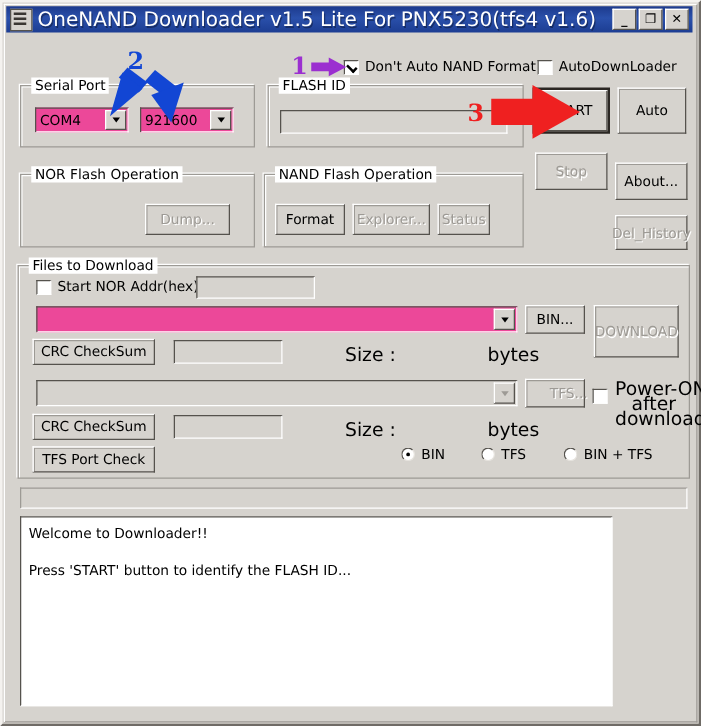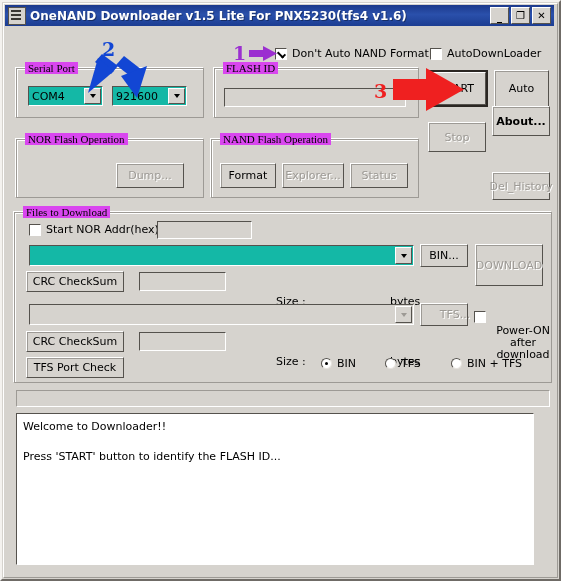--- a/index.html
+++ b/index.html
@@ -32,21 +32,21 @@
   }
   .title-icon{
     width:16px;height:16px;margin-left:3px;margin-right:4px;
     background:#d6d3ce;border:1px solid #55524d;position:relative;flex:none;
   }
   .title-icon:before{
     content:"";position:absolute;left:2px;top:2px;width:10px;height:2px;background:#3a3733;
     box-shadow:0 4px 0 #3a3733, 0 8px 0 #3a3733;
   }
   .title-text{
-    color:#ffffff;font-weight:bold;font-size:12px;white-space:nowrap;
+    color:#ffffff;font-weight:normal;font-size:16px;white-space:nowrap;
     text-shadow:1px 1px 0 rgba(0,0,0,.35);
   }
   .title-btns{margin-left:auto;display:flex;gap:2px;padding-right:3px;}
   .tbtn{
     width:17px;height:15px;background:#d6d3ce;
     border-top:1px solid #ffffff;border-left:1px solid #ffffff;
     border-right:1px solid #55524d;border-bottom:1px solid #55524d;
     position:relative;cursor:default;
   }
   .tbtn span{
@@ -57,22 +57,22 @@
   .tbtn.min span{align-items:flex-end;padding-bottom:1px;}
 
   
   .group{
     position:absolute;
     border:1px solid #9d9a95;
     border-top-color:#9d9a95;
     box-shadow:1px 1px 0 #ffffff inset, -1px -1px 0 #ffffff;
   }
   .group-title{
-    position:absolute;top:-7px;left:8px;background:#d946ef;padding:0 3px;
-    font-size:11px;white-space:nowrap;font-family:Liberation Serif, serif;
+    position:absolute;top:-7px;left:8px;background:#ffffff;padding:0 3px;
+    font-size:11px;white-space:nowrap;
   }
   .btn{
     position:absolute;background:#d6d3ce;
     border-top:1px solid #ffffff;border-left:1px solid #ffffff;
     border-right:1px solid #55524d;border-bottom:1px solid #55524d;
     display:flex;align-items:center;justify-content:center;
     font-size:11px;color:#000;cursor:default;box-sizing:border-box;
     box-shadow:1px 1px 0 #9d9a95 inset;
   }
   .btn.disabled{color:#9d9a95;text-shadow:1px 1px 0 #ffffff;}
@@ -87,21 +87,21 @@
   }
   .field{
     position:absolute;background:#ffffff;box-sizing:border-box;
     border-top:1px solid #55524d;border-left:1px solid #55524d;
     border-right:1px solid #ffffff;border-bottom:1px solid #ffffff;
     font-size:11px;display:flex;align-items:center;padding-left:3px;
     overflow:hidden;white-space:nowrap;
   }
   .field.ro{background:#d6d3ce;}
   .combo{
-    position:absolute;background:#14b8a6;box-sizing:border-box;
+    position:absolute;background:#ec4899;box-sizing:border-box;
     border-top:1px solid #55524d;border-left:1px solid #55524d;
     border-right:1px solid #ffffff;border-bottom:1px solid #ffffff;
     font-size:11px;display:flex;align-items:center;
   }
   .combo .val{padding-left:3px;flex:1;overflow:hidden;white-space:nowrap;}
   .combo.dis{background:#d6d3ce;}
   .combo .arrow{
     width:15px;align-self:stretch;margin:1px;background:#d6d3ce;
     border-top:1px solid #ffffff;border-left:1px solid #ffffff;
     border-right:1px solid #55524d;border-bottom:1px solid #55524d;
@@ -128,21 +128,21 @@
   .rbox{
     width:11px;height:11px;border-radius:50%;background:#ffffff;box-sizing:border-box;
     border-top:1px solid #55524d;border-left:1px solid #55524d;
     border-right:1px solid #e6e3de;border-bottom:1px solid #e6e3de;
     margin-right:5px;position:relative;flex:none;
   }
   .rbox.sel:after{
     content:"";position:absolute;left:3px;top:3px;width:3px;height:3px;
     border-radius:50%;background:#000;
   }
-  .lbl{position:absolute;font-size:11px;white-space:nowrap;margin-top:20px;}
+  .lbl{position:absolute;font-size:15px;white-space:nowrap;}
 
   
   .anno{position:absolute;pointer-events:none;}
   .anno-num{
     position:absolute;font-family:"DejaVu Serif","Liberation Serif",serif;
     font-size:19px;font-weight:bold;line-height:1;
   }
   .log{
     position:absolute;background:#ffffff;box-sizing:border-box;
     border-top:1px solid #55524d;border-left:1px solid #55524d;
@@ -207,21 +207,21 @@
   <div class="btn default" style="left:424px;top:68px;width:62px;height:37px;">
     <span class="inner">START</span>
   </div>
   <div class="btn" style="left:492px;top:68px;width:55px;height:37px;">
       <span>Auto</span>
     </div>
 
   <div class="btn disabled" style="left:426px;top:120px;width:58px;height:30px;">
       <span>Stop</span>
     </div>
-  <div class="btn" style="left:490px;top:104px;width:58px;height:30px;font-weight:bold;">
+  <div class="btn" style="left:490px;top:128px;width:58px;height:30px;">
       <span>About...</span>
     </div>
 
   <div class="btn disabled" style="left:490px;top:170px;width:58px;height:28px;text-align:right;">
       <span>Del_History</span>
     </div>
 
   <div class="group" style="left:14px;top:137px;width:186px;height:57px;">
     <div class="group-title">NOR Flash Operation</div>
   </div>
@@ -231,21 +231,21 @@
 
   <div class="group" style="left:209px;top:137px;width:206px;height:57px;">
     <div class="group-title">NAND Flash Operation</div>
   </div>
   <div class="btn" style="left:218px;top:161px;width:56px;height:25px;">
       <span>Format</span>
     </div>
   <div class="btn disabled" style="left:280px;top:161px;width:62px;height:25px;">
       <span>Explorer...</span>
     </div>
-  <div class="btn disabled" style="left:348px;top:161px;width:58px;height:25px;">
+  <div class="btn disabled" style="left:348px;top:161px;width:42px;height:25px;">
       <span>Status</span>
     </div>
 
   <div class="group" style="left:12px;top:210px;width:536px;height:169px;">
     <div class="group-title">Files to Download</div>
   </div>
 
   <div class="chk" style="left:27px;top:221px;">
     <span class="chkbox"></span>
     <span>Start NOR Addr(hex):</span>
@@ -304,21 +304,21 @@
     <span class="rbox"></span>
     <span>TFS</span>
   </div>
   <div class="radio" style="left:449px;top:355px;">
     <span class="rbox"></span>
     <span>BIN + TFS</span>
   </div>
 
   <div class="progress" style="left:14px;top:388px;width:534px;height:17px;"></div>
 
-  <div class="log" style="left:14px;top:411px;width:518px;height:152px;">
+  <div class="log" style="left:14px;top:411px;width:474px;height:152px;">
     <div>Welcome to Downloader!!</div>
     <div>&nbsp;</div>
     <div>Press 'START' button to identify the FLASH ID...</div>
   </div>
 
   <svg class="anno" style="left:0;top:0;width:561px;height:581px;" viewBox="0 0 561 581">
 
     <g>
       <rect x="247" y="48" width="16" height="7" fill="#9b2fd0"></rect>
       <polygon points="261,44 275,51.5 261,59" fill="#9b2fd0"></polygon>

